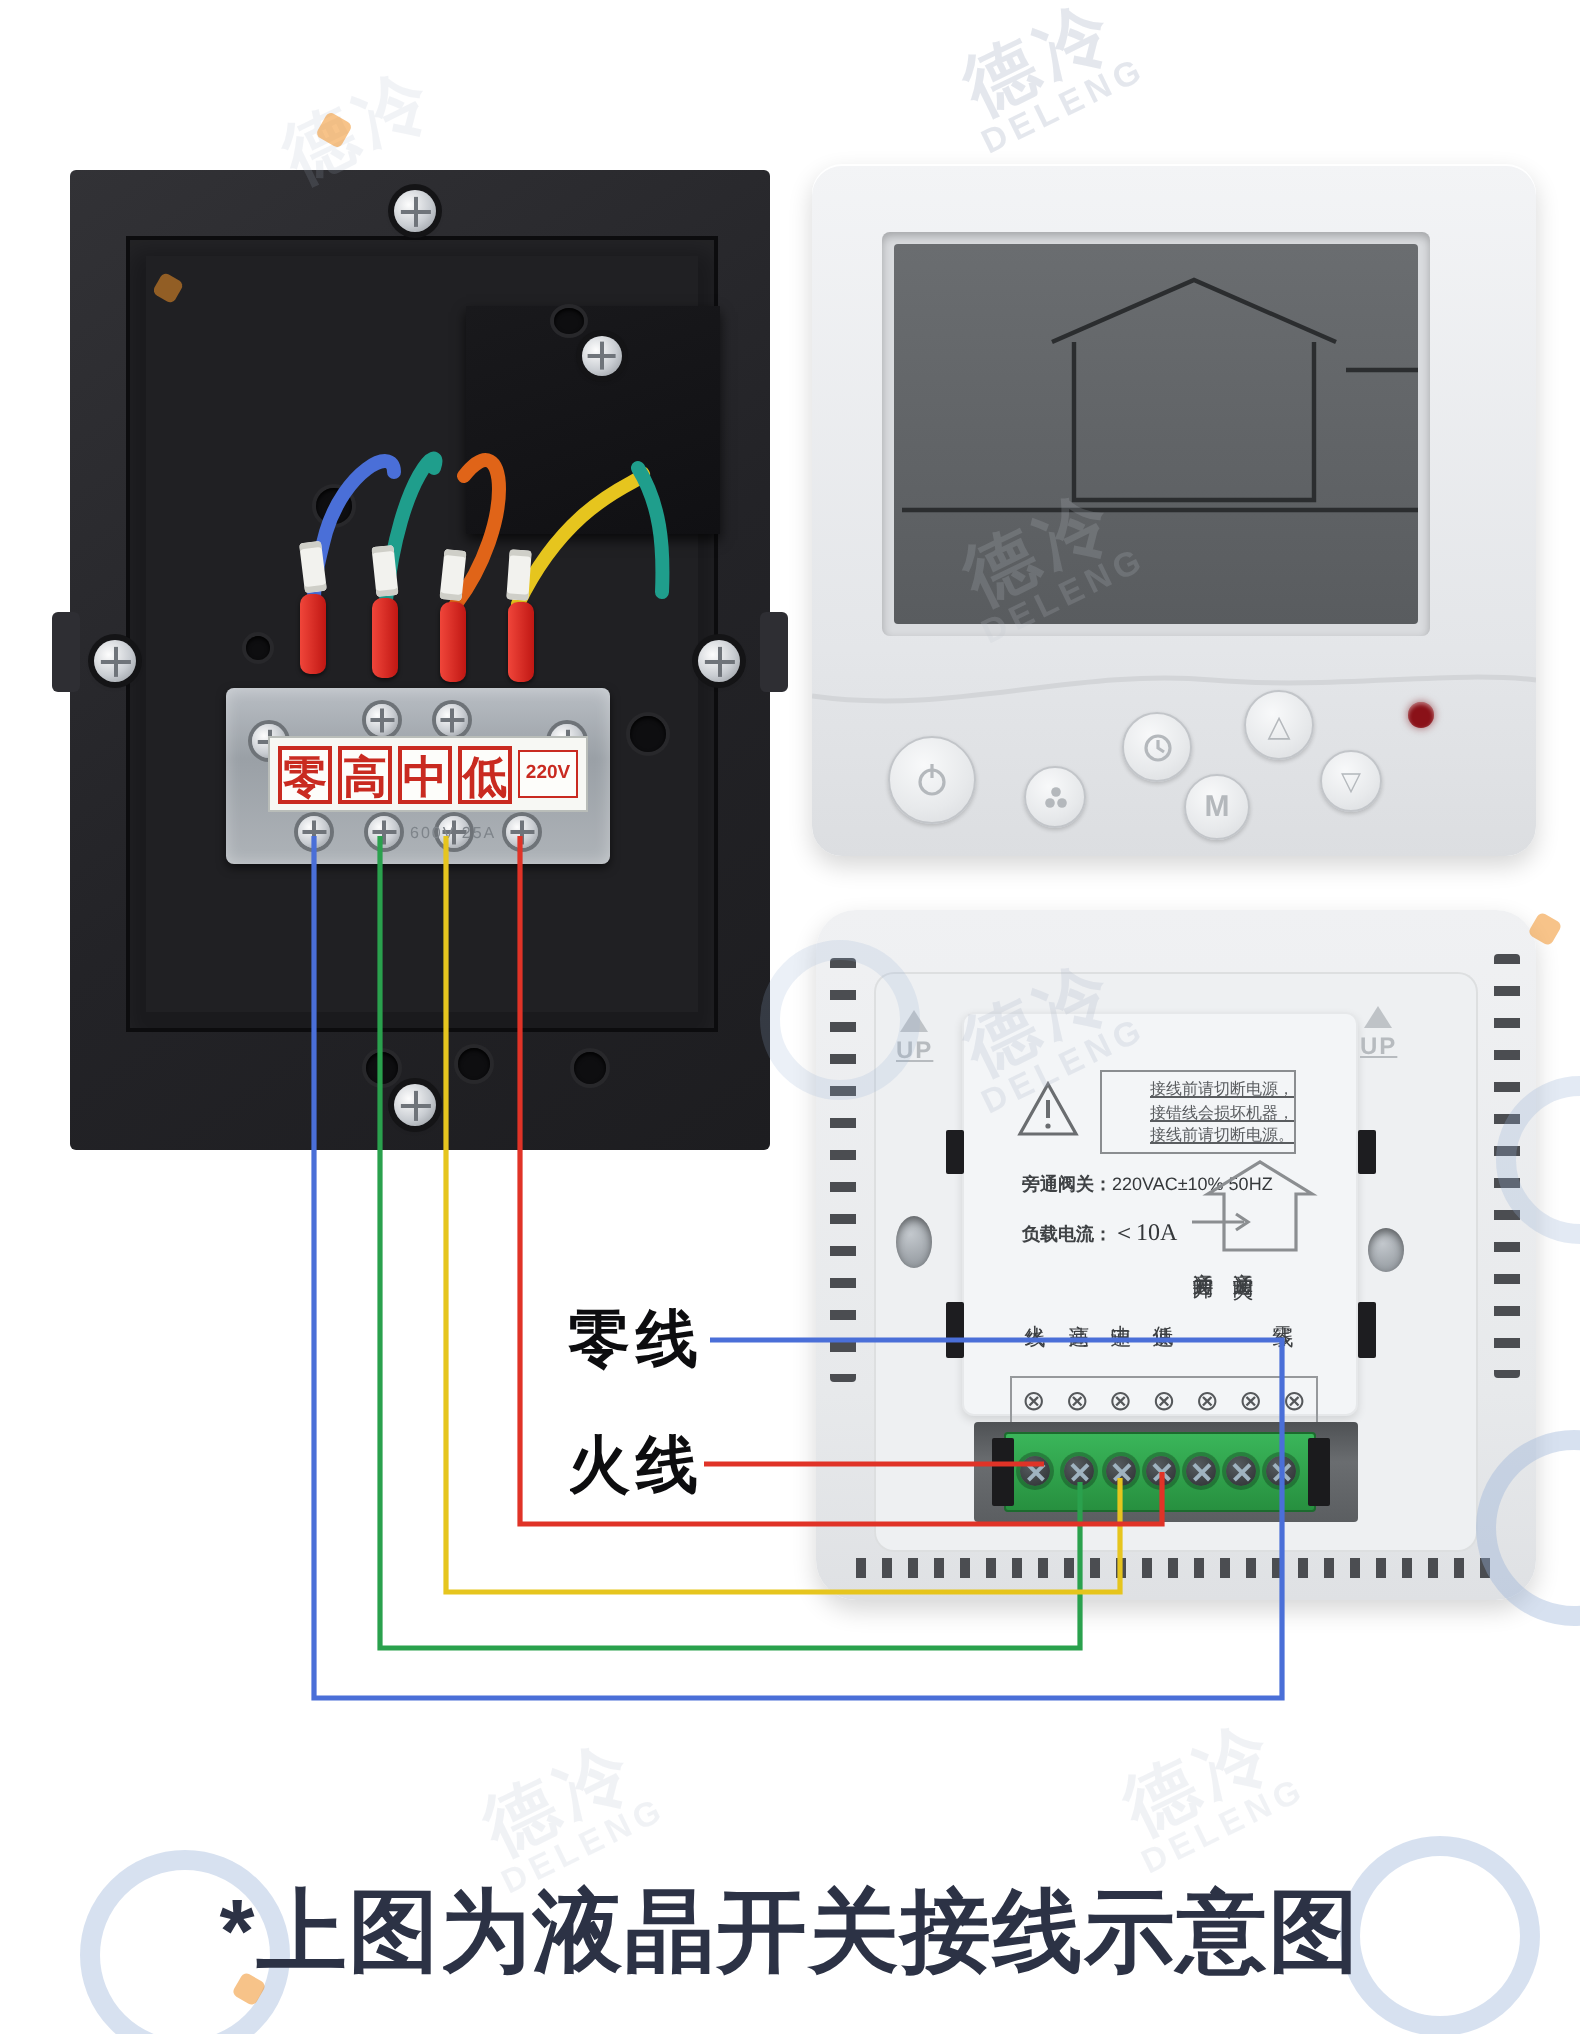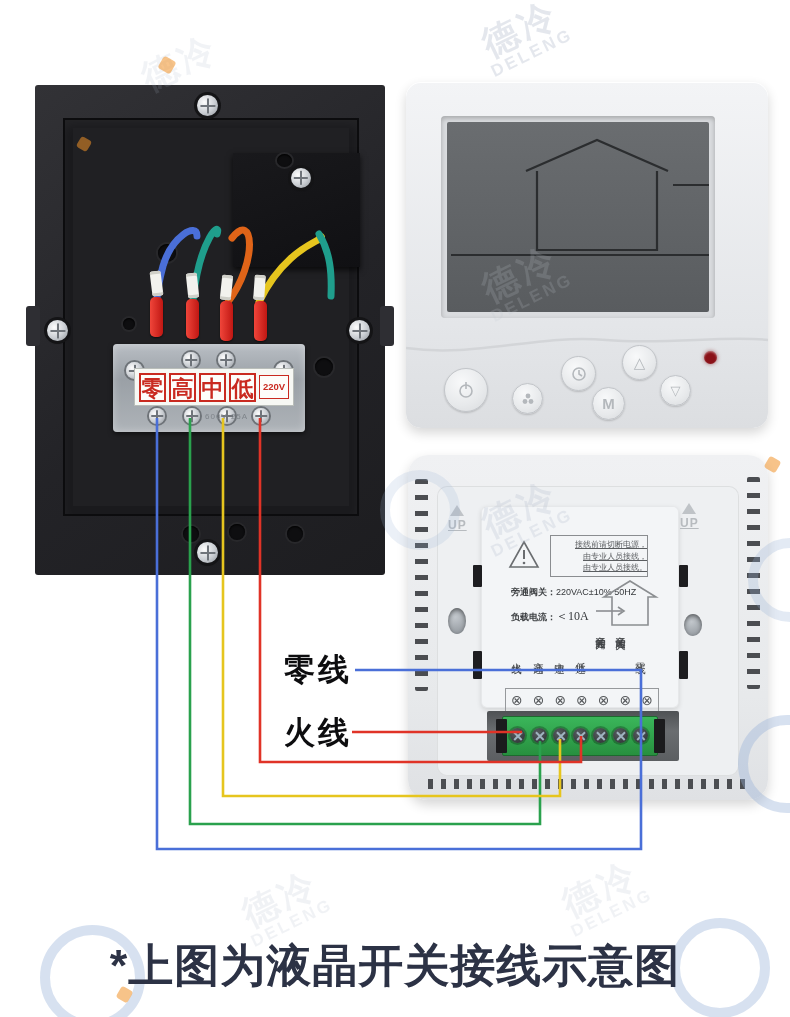--- a/index.html
+++ b/index.html
@@ -234,22 +234,22 @@
   <div class="clip" style="left:271px;top:110px;width:9px;height:22px;"></div>
   <div class="clip" style="left:271px;top:196px;width:9px;height:28px;"></div>
 
   <svg class="abs" style="left:100px;top:84px;" width="32" height="32" viewBox="0 0 32 32">
     <path d="M16,3 L30,28 L2,28 Z" fill="none" stroke="#6a6d70" stroke-width="1.6"></path>
     <line x1="16" y1="11" x2="16" y2="20" stroke="#6a6d70" stroke-width="2"></line>
     <circle cx="16" cy="24" r="1.3" fill="#6a6d70"></circle>
   </svg>
   <div id="warnbox" class="abs">
     <div>接线前请切断电源，</div>
-    <div>由专业人员接线，</div>
-    <div>由专业人员接线。</div>
+    <div>接错线会损坏机器，</div>
+    <div>接线前请切断电源。</div>
   </div>
 
   <div class="specrow" style="left:103px;top:131px;">
     <span>旁通阀关：</span><span class="specval">220VAC±10% 50HZ</span>
   </div>
   <div class="specrow" style="left:103px;top:153px;">
     <span>负载电流：</span><span class="specval bigval">＜10A</span>
   </div>
 
   <svg class="abs" style="left:188px;top:120px;" width="64" height="58" viewBox="0 0 64 58">

